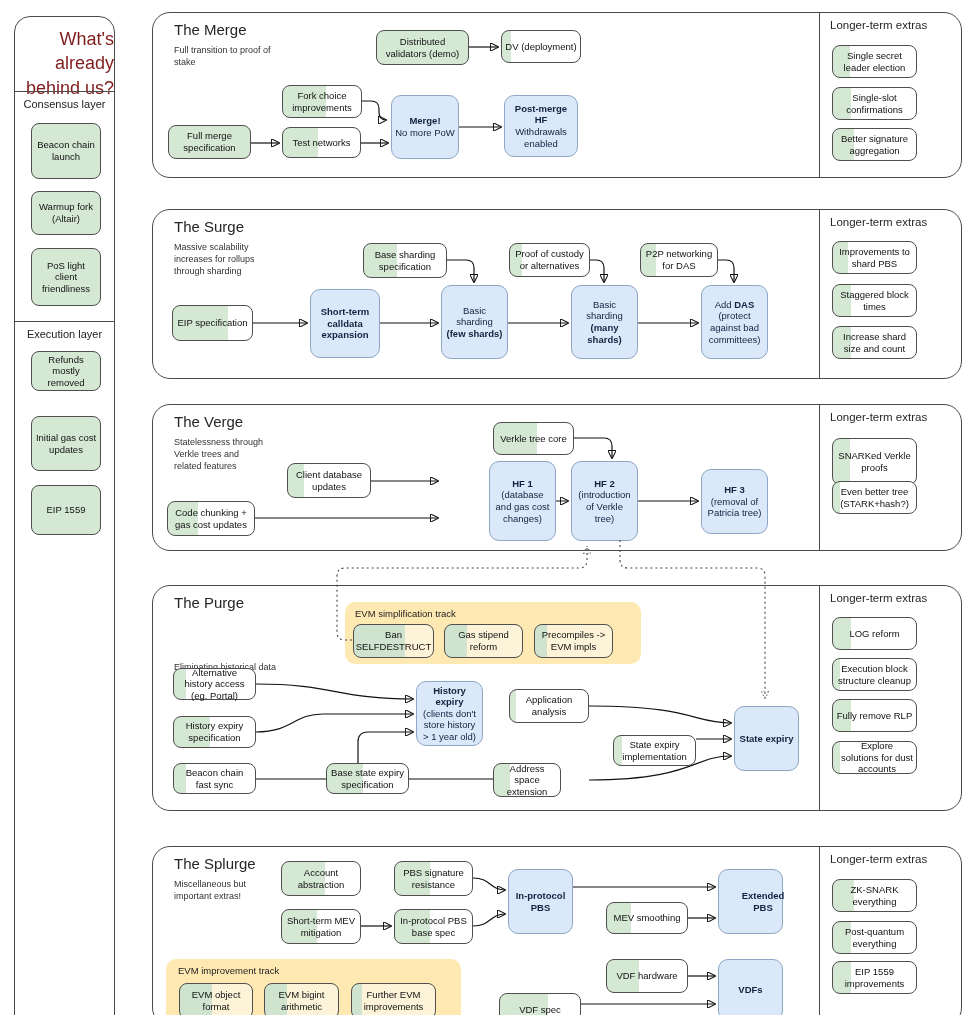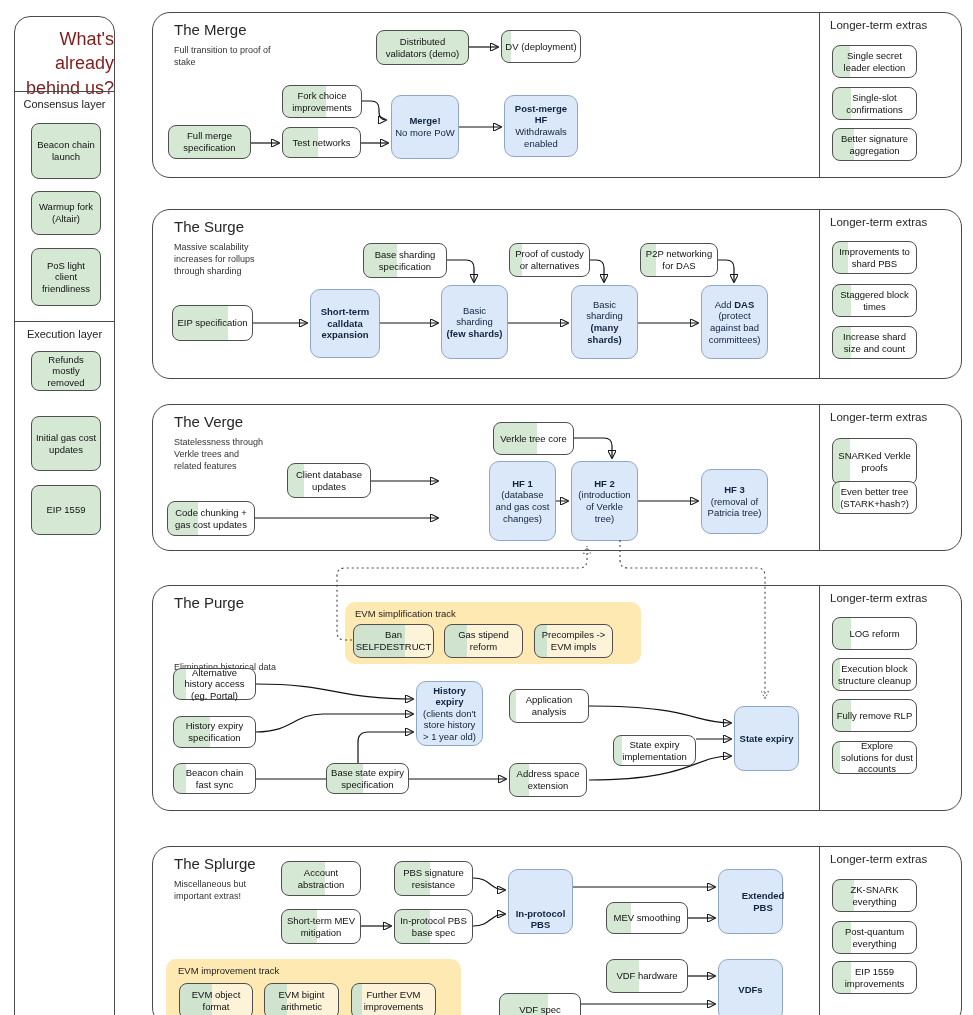--- a/index.html
+++ b/index.html
@@ -254,21 +254,21 @@
       </div>
     <div class="box" style="left:356px;top:103px;width:80px;height:34px;background:linear-gradient(90deg,#d5e8d4 8%,#fff 8%);">
         <span>Application analysis</span>
       </div>
     <div class="box" style="left:460px;top:137px;width:83px;height:31px;background:linear-gradient(90deg,#d5e8d4 10%,#fff 10%);margin-top:12px;">
         <span>State expiry implementation</span>
       </div>
     <div class="box" style="left:173px;top:177px;width:83px;height:31px;background:linear-gradient(90deg,#d5e8d4 45%,#fff 45%);">
         <span>Base state expiry specification</span>
       </div>
-    <div class="box" style="left:356px;top:177px;width:78px;height:34px;background:linear-gradient(90deg,#d5e8d4 25%,#fff 25%);">
+    <div class="box" style="left:340px;top:177px;width:68px;height:34px;background:linear-gradient(90deg,#d5e8d4 25%,#fff 25%);">
         <span>Address space extension</span>
       </div>
     <div class="box blue" style="left:581px;top:120px;width:65px;height:65px;">
         <b>State expiry</b>
       </div>
     <div class="vdiv" style="left:666px;"></div>
     <div class="extras-title">Longer-term extras</div>
     <div class="box" style="left:679px;top:31px;width:85px;height:33px;background:linear-gradient(90deg,#d5e8d4 22%,#fff 22%);">
         <span>LOG reform</span>
       </div>
@@ -307,21 +307,21 @@
       </div>
     <div class="box" style="left:241px;top:14px;width:79px;height:35px;background:linear-gradient(90deg,#d5e8d4 45%,#fff 45%);">
         <span>PBS signature resistance</span>
       </div>
     <div class="box" style="left:128px;top:62px;width:80px;height:35px;background:linear-gradient(90deg,#d5e8d4 45%,#fff 45%);">
         <span>Short-term MEV mitigation</span>
       </div>
     <div class="box" style="left:241px;top:62px;width:79px;height:35px;background:linear-gradient(90deg,#d5e8d4 45%,#fff 45%);">
         <span>In-protocol PBS base spec</span>
       </div>
-    <div class="box blue" style="left:355px;top:22px;width:65px;height:65px;justify-content:flex-end;">
+    <div class="box blue" style="left:355px;top:22px;width:65px;height:65px;">
         <b>In-protocol PBS</b>
       </div>
     <div class="box" style="left:453px;top:55px;width:82px;height:32px;background:linear-gradient(90deg,#d5e8d4 30%,#fff 30%);">
         <span>MEV smoothing</span>
       </div>
     <div class="box blue" style="left:565px;top:22px;width:65px;height:65px;padding-left:28px;">
         <b>Extended PBS</b>
       </div>
     <div class="box" style="left:26px;top:136px;width:74px;height:36px;background:linear-gradient(90deg,#cfe3cf 45%,#fdf3d9 45%);">
         <span>EVM object format</span>

